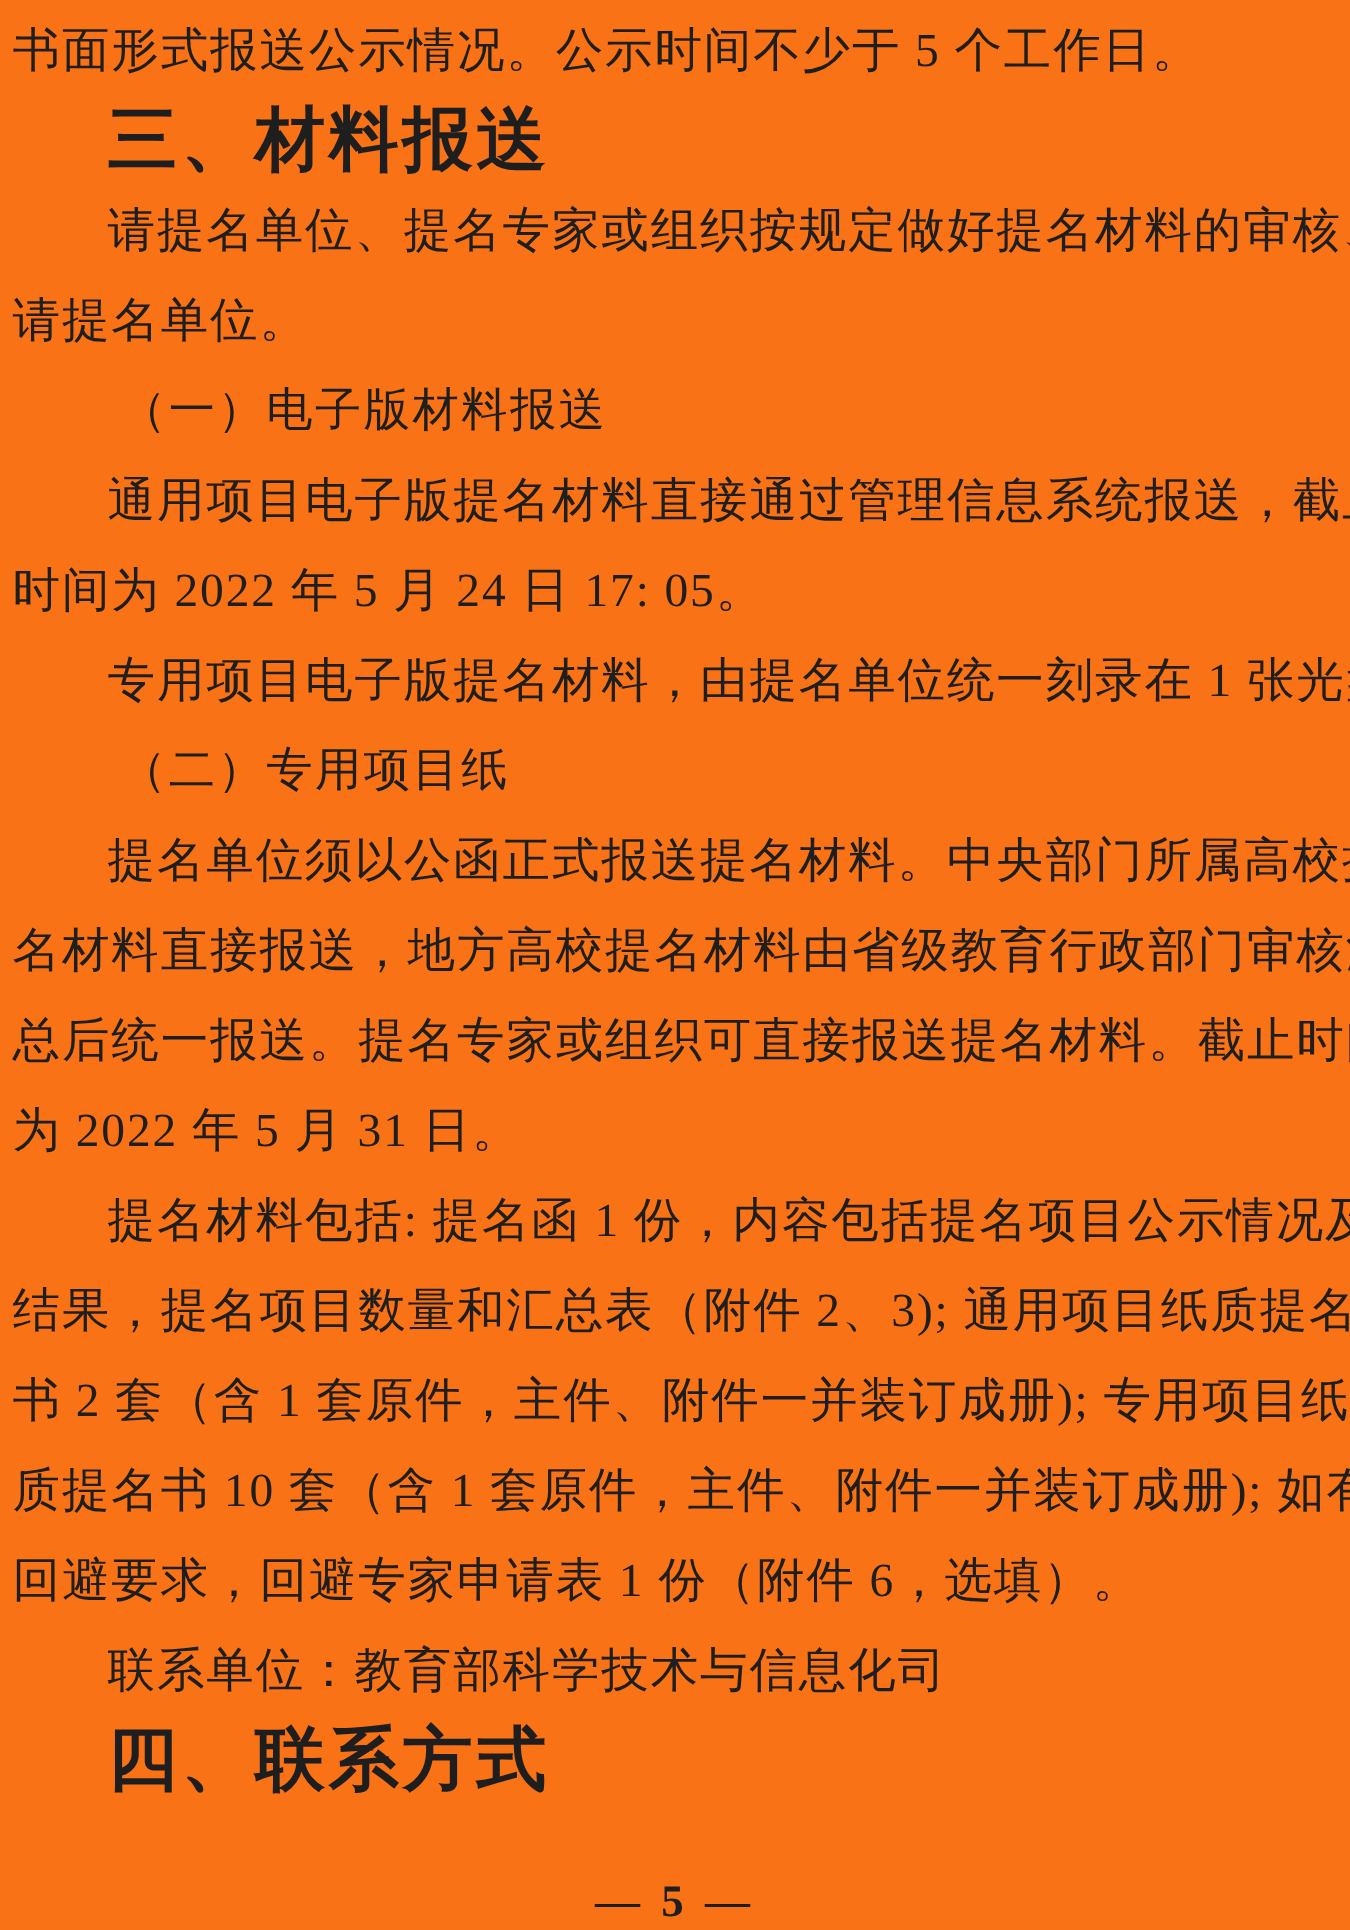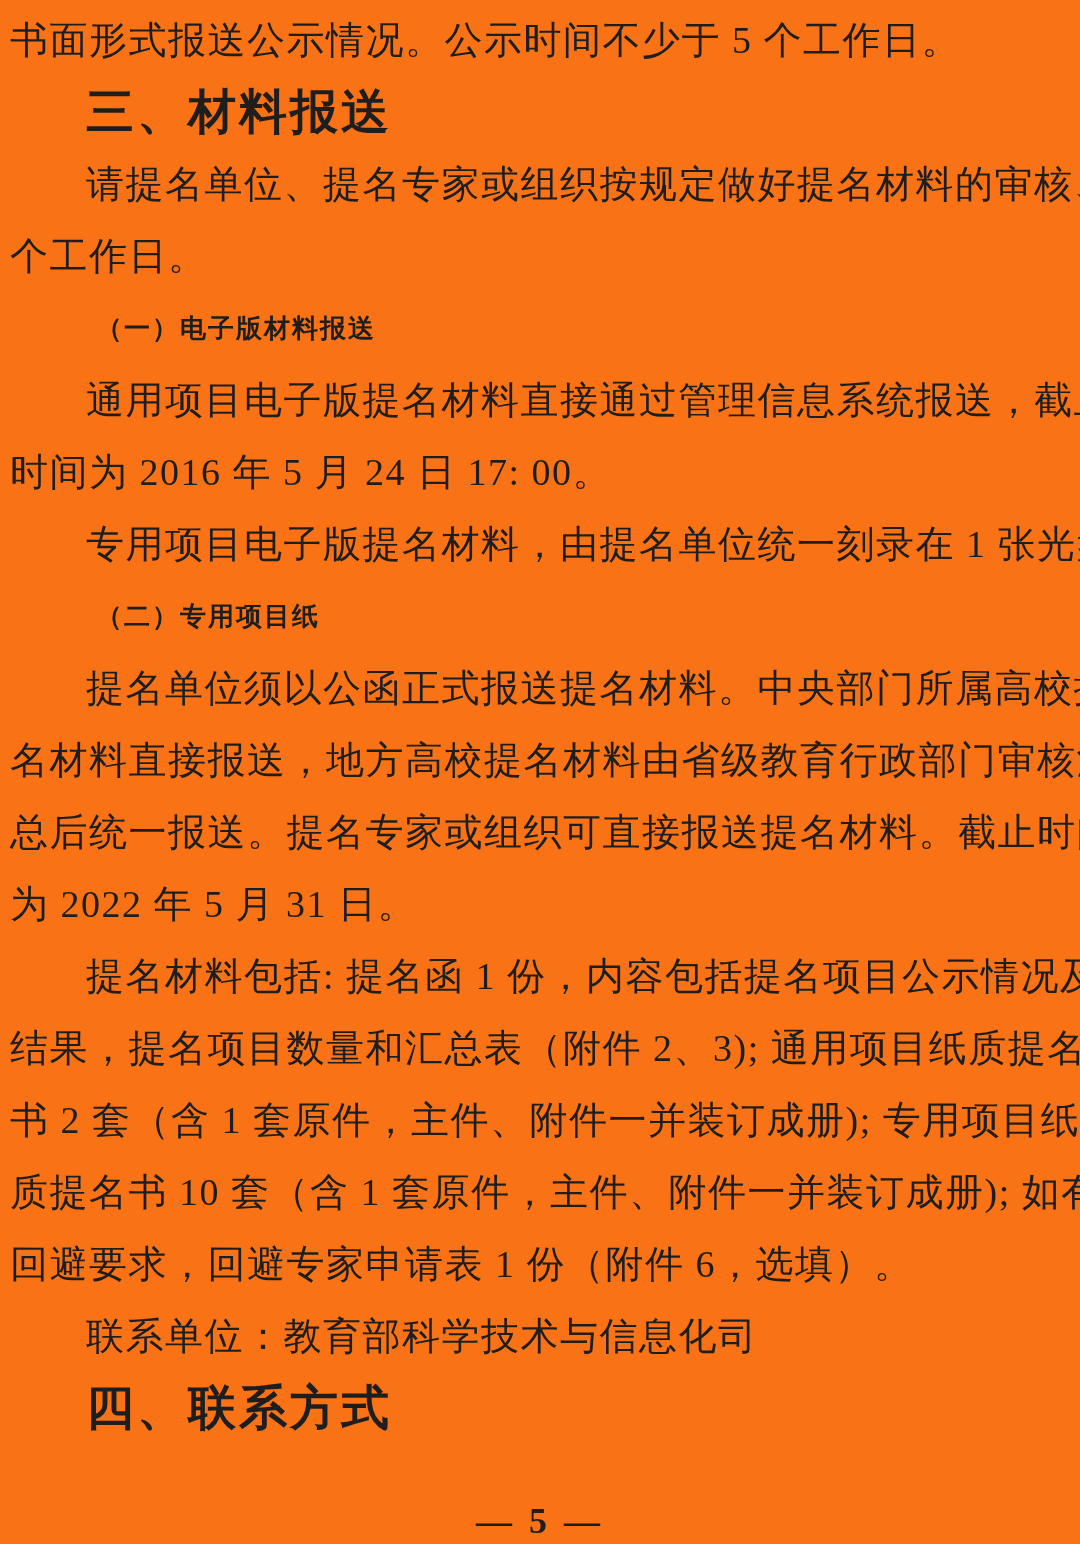--- a/index.html
+++ b/index.html
@@ -29,50 +29,50 @@
     white-space: pre;
     font-weight: 500;
   }
   .indent {
     padding-left: 76px;
   }
   .h1 {
     font-family: Liberation Mono, monospace;
     font-weight: 700;
     letter-spacing: 3px;
-    font-size: 48px;
+    font-size: 56px;
   }
   .h2 {
-    font-weight: 700;
+    font-weight: 400;
     letter-spacing: 2px;
-    font-size: 26px;
+    font-size: 37px;
     padding-left: 86px;
   }
   .page-number {
     position: absolute;
     left: 0;
     bottom: 2px;
     width: 100%;
     text-align: center;
     font-size: 36px;
     font-weight: 700;
     letter-spacing: 4px;
   }
 </style>
 </head>
 <body>
 
 <main class="page">
   <div class="line">书面形式报送公示情况。公示时间不少于 5 个工作日。</div>
   <div class="line h1 indent">三、材料报送</div>
   <div class="line indent">请提名单位、提名专家或组织按规定做好提名材料的审核、</div>
-  <div class="line">个工作日。</div>
+  <div class="line">请提名单位。</div>
   <div class="line h2">（一）电子版材料报送</div>
   <div class="line indent">通用项目电子版提名材料直接通过管理信息系统报送，截止</div>
-  <div class="line">时间为 2016 年 5 月 24 日 17: 00。</div>
+  <div class="line">时间为 2022 年 5 月 24 日 17: 05。</div>
   <div class="line indent">专用项目电子版提名材料，由提名单位统一刻录在 1 张光盘</div>
   <div class="line h2">（二）专用项目纸</div>
   <div class="line indent">提名单位须以公函正式报送提名材料。中央部门所属高校提</div>
   <div class="line">名材料直接报送，地方高校提名材料由省级教育行政部门审核汇</div>
   <div class="line">总后统一报送。提名专家或组织可直接报送提名材料。截止时间</div>
   <div class="line">为 2022 年 5 月 31 日。</div>
   <div class="line indent">提名材料包括: 提名函 1 份，内容包括提名项目公示情况及</div>
   <div class="line">结果，提名项目数量和汇总表（附件 2、3); 通用项目纸质提名</div>
   <div class="line">书 2 套（含 1 套原件，主件、附件一并装订成册); 专用项目纸</div>
   <div class="line">质提名书 10 套（含 1 套原件，主件、附件一并装订成册); 如有</div>

